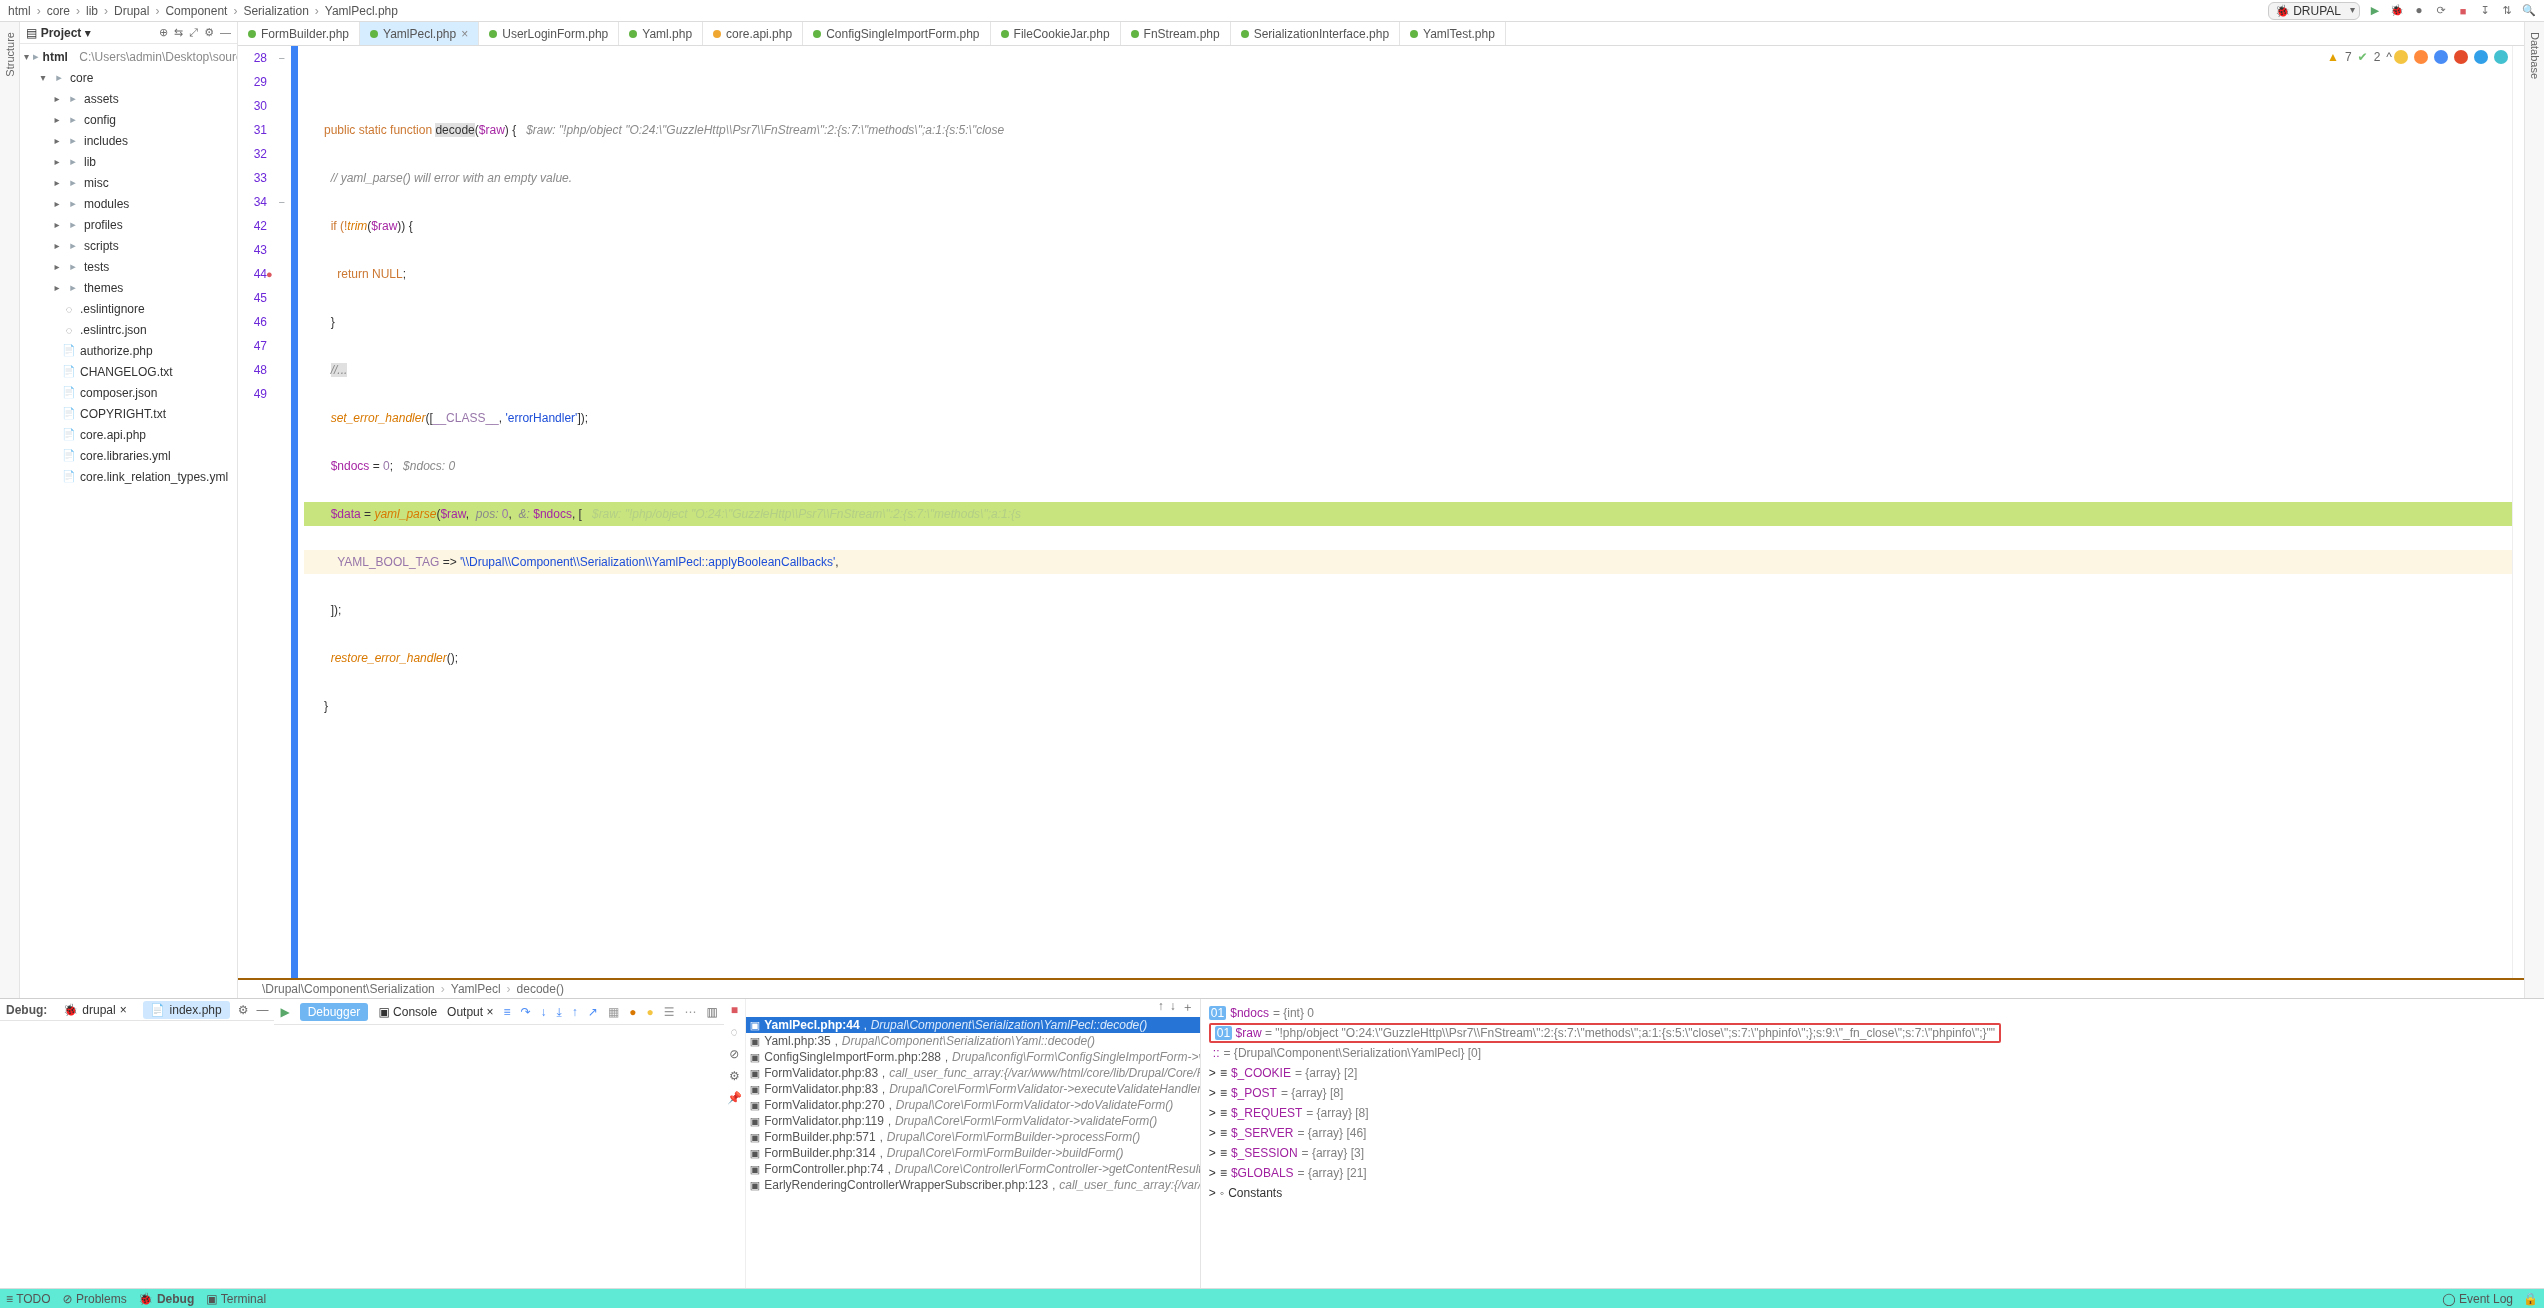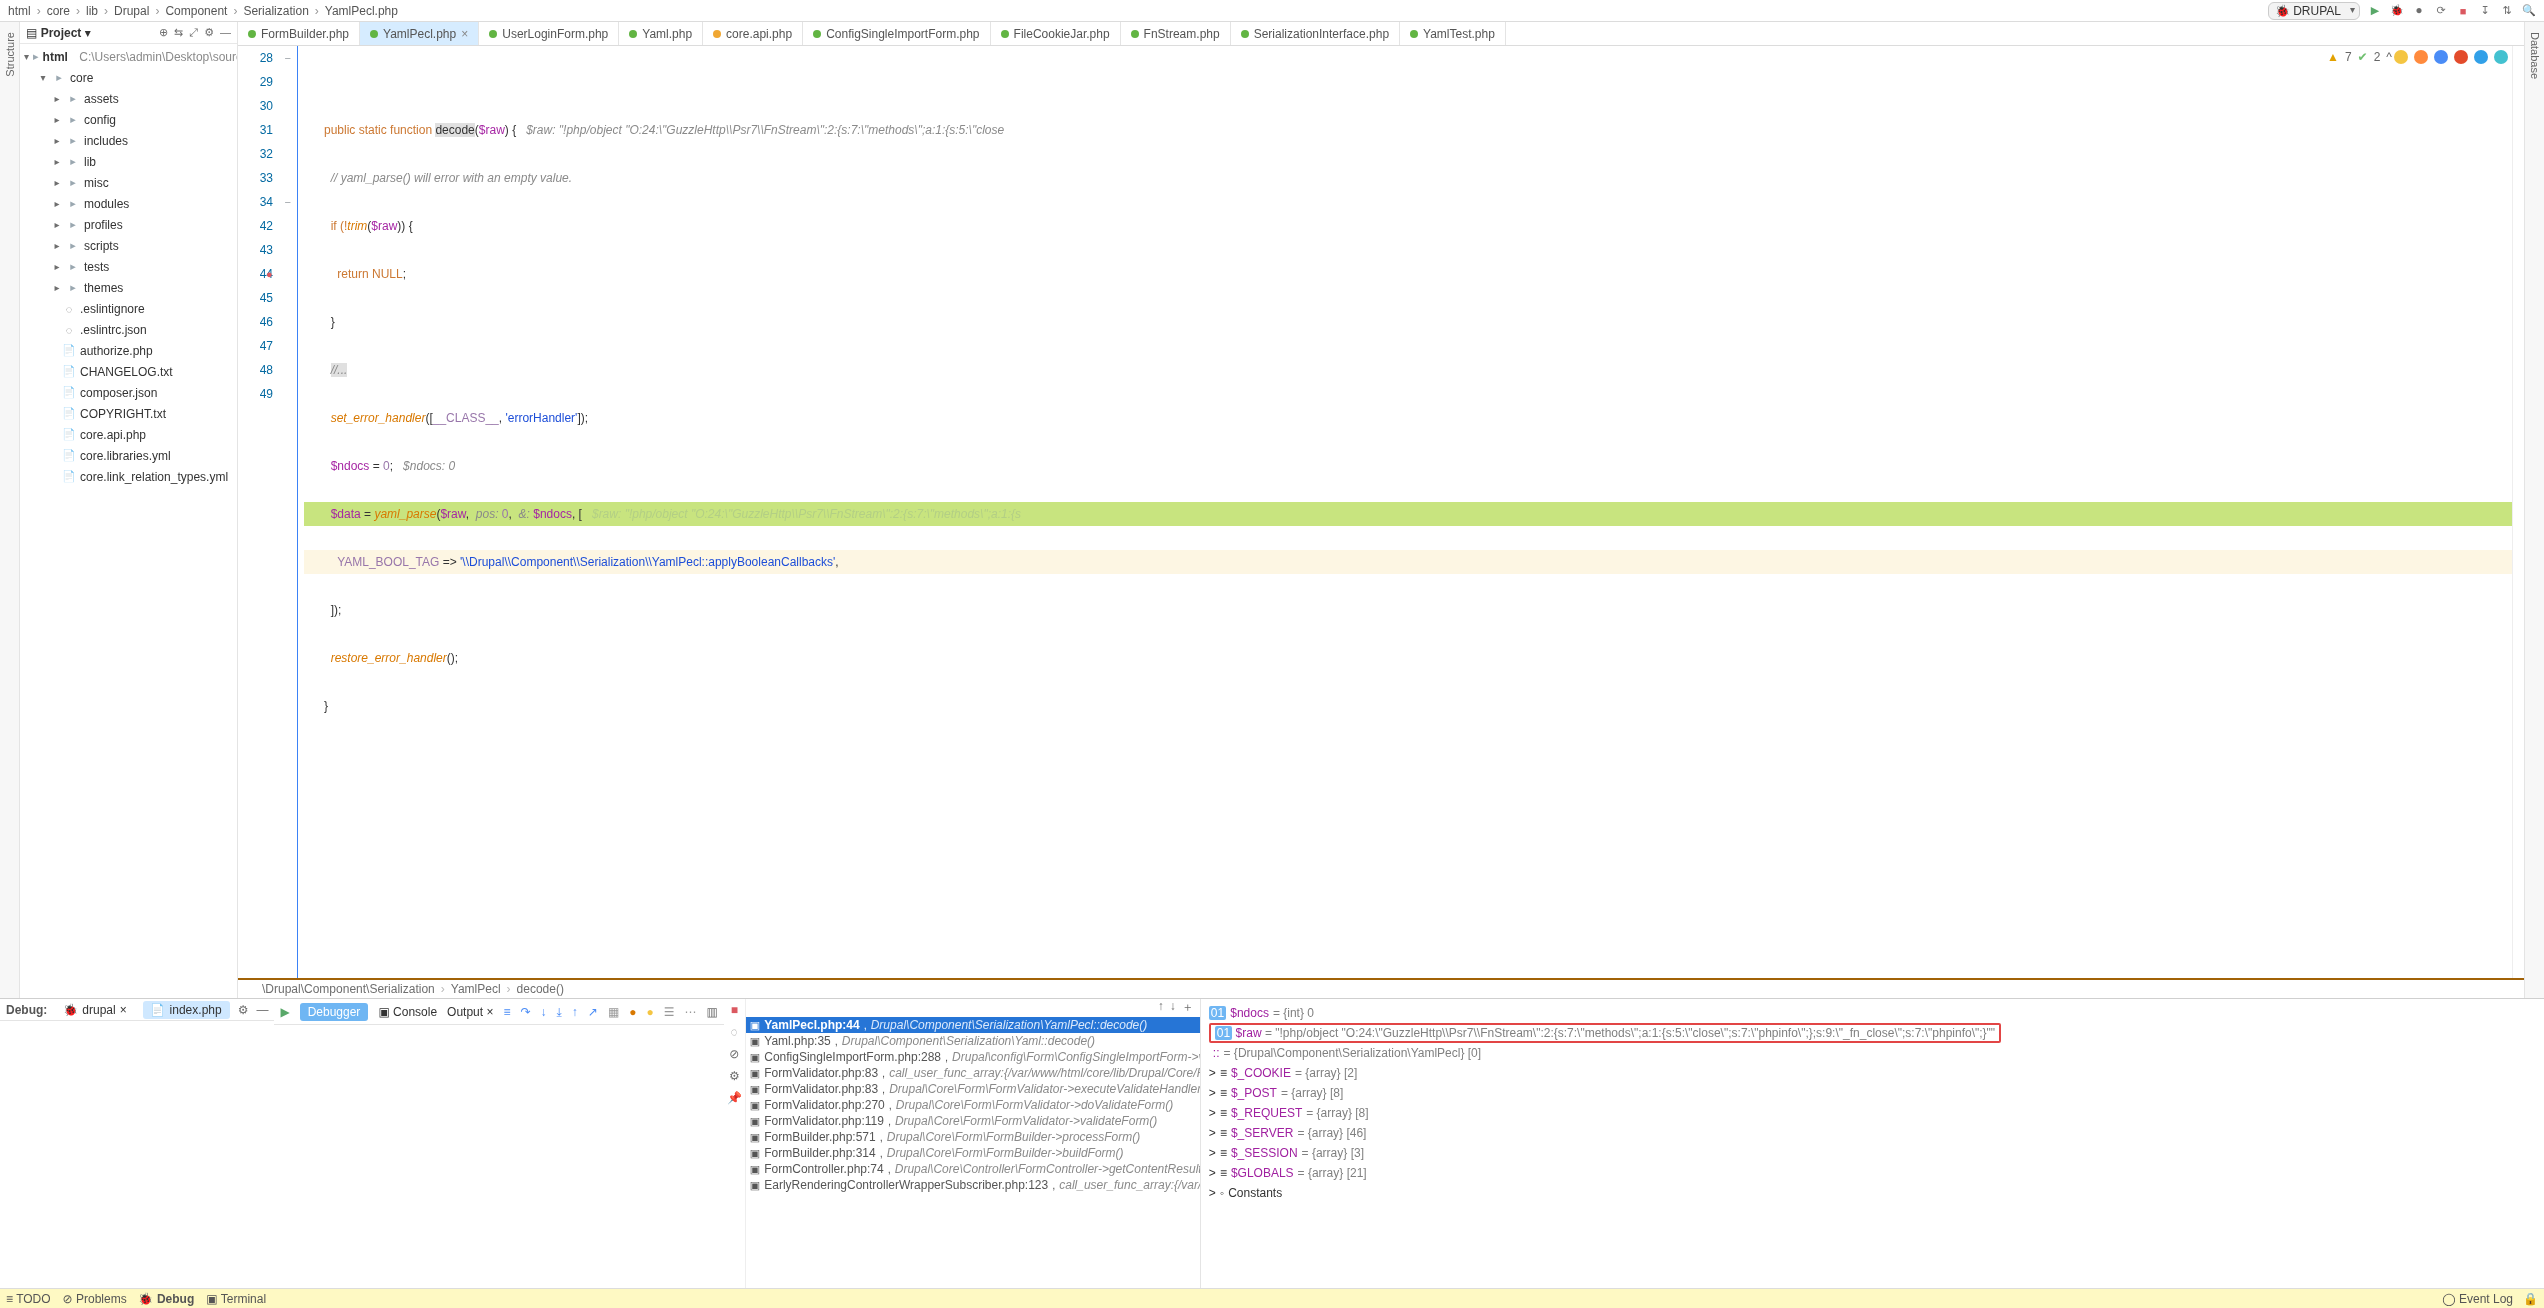--- a/index.html
+++ b/index.html
@@ -39,21 +39,21 @@
 
 .editor-wrap { flex: 1; display: flex; flex-direction: column; min-width: 0; }
 .tabs { height: 24px; border-bottom: 1px solid #dcdcdc; display: flex; align-items: stretch; overflow: hidden; }
 .tab { display: flex; align-items: center; gap: 5px; padding: 0 10px; border-right: 1px solid #e4e4e4; color: #555; white-space: nowrap; }
 .tab.active { background: #d6ecff; }
 .tab .dot { width: 8px; height: 8px; border-radius: 50%; display: inline-block; }
 .dot-green  { background: #62b543; }
 .dot-orange { background: #f0a732; }
 
 .editor { flex: 1; display: flex; min-height: 0; background: #fff; position: relative; }
-.gutter { width: 60px; background: #fff; border-right: 1px solid #3b82f6; font-family: "JetBrains Mono", Consolas, monospace; font-size: 13px; color: #0369a1; }
+.gutter { width: 60px; background: #fff; border-right: 7px solid #3b82f6; font-family: "JetBrains Mono", Consolas, monospace; font-size: 13px; color: #6d28d9; }
 .gutter .ln { height: 24px; display: flex; align-items: center; justify-content: flex-end; padding-right: 24px; position: relative; }
 .gutter .ln.fold28::after, .gutter .ln.fold34::after { content: "−"; position: absolute; right: 6px; color: #9aa0a6; font-size: 11px; }
 .ln34bp::before { content: "●"; color: #db5860; position: absolute; left: 28px; font-size: 11px; }
 .code { flex: 1; font-family: "JetBrains Mono", Consolas, monospace; font-size: 14px; line-height: 24px; overflow: auto; white-space: pre; padding-left: 6px; }
 .code .l { height: 24px; padding-left: 10px; }
 .code .l.hi { background: #c8e47f; }
 .code .l.hi2 { background: #fdf6e3; }
 .kw { color: #cc7832; }
 .fn { color: #d87800; font-style: italic; }
 .var{ color: #a626a4; }
@@ -88,21 +88,21 @@
 .frame-row .loc{color:#8a8a8a;font-style:italic;}
 .frame-row.sel .loc{color:#dbe9fb;}
 
 .vars { flex:1; overflow:auto; padding:4px 8px; font-family:"JetBrains Mono",Consolas,monospace; font-size:11.5px; }
 .vars .vrow{height:20px;display:flex;align-items:center;gap:4px;white-space:nowrap;}
 .vars .vrow .k{color:#a020a0;}
 .vars .vrow .t{color:#808080;}
 .hlbox { border:2px solid #e24545; border-radius:2px; padding:1px 4px; }
 
 
-.status { height:20px; border-top:1px solid #dcdcdc; display:flex; align-items:center; padding:0 6px; gap:12px; font-size:11px; color:#555; background:#fef9c3;}
+.status { height:20px; border-top:1px solid #dcdcdc; display:flex; align-items:center; padding:0 6px; gap:12px; font-size:11px; color:#555; background:#5eead4;}
 .status .right{margin-left:auto;display:flex;gap:10px;align-items:center;}
 
 .right-gutter { width: 20px; background:#f7f7f7;border-left:1px solid #e4e4e4;display:flex;flex-direction:column;align-items:center;padding-top:10px;gap:30px;}
 .right-gutter span{writing-mode:vertical-rl;font-size:11px;color:#666;}
 </style>
 </head>
 <body>
 
 <div class="crumbs">
   <span class="seg">html</span>

